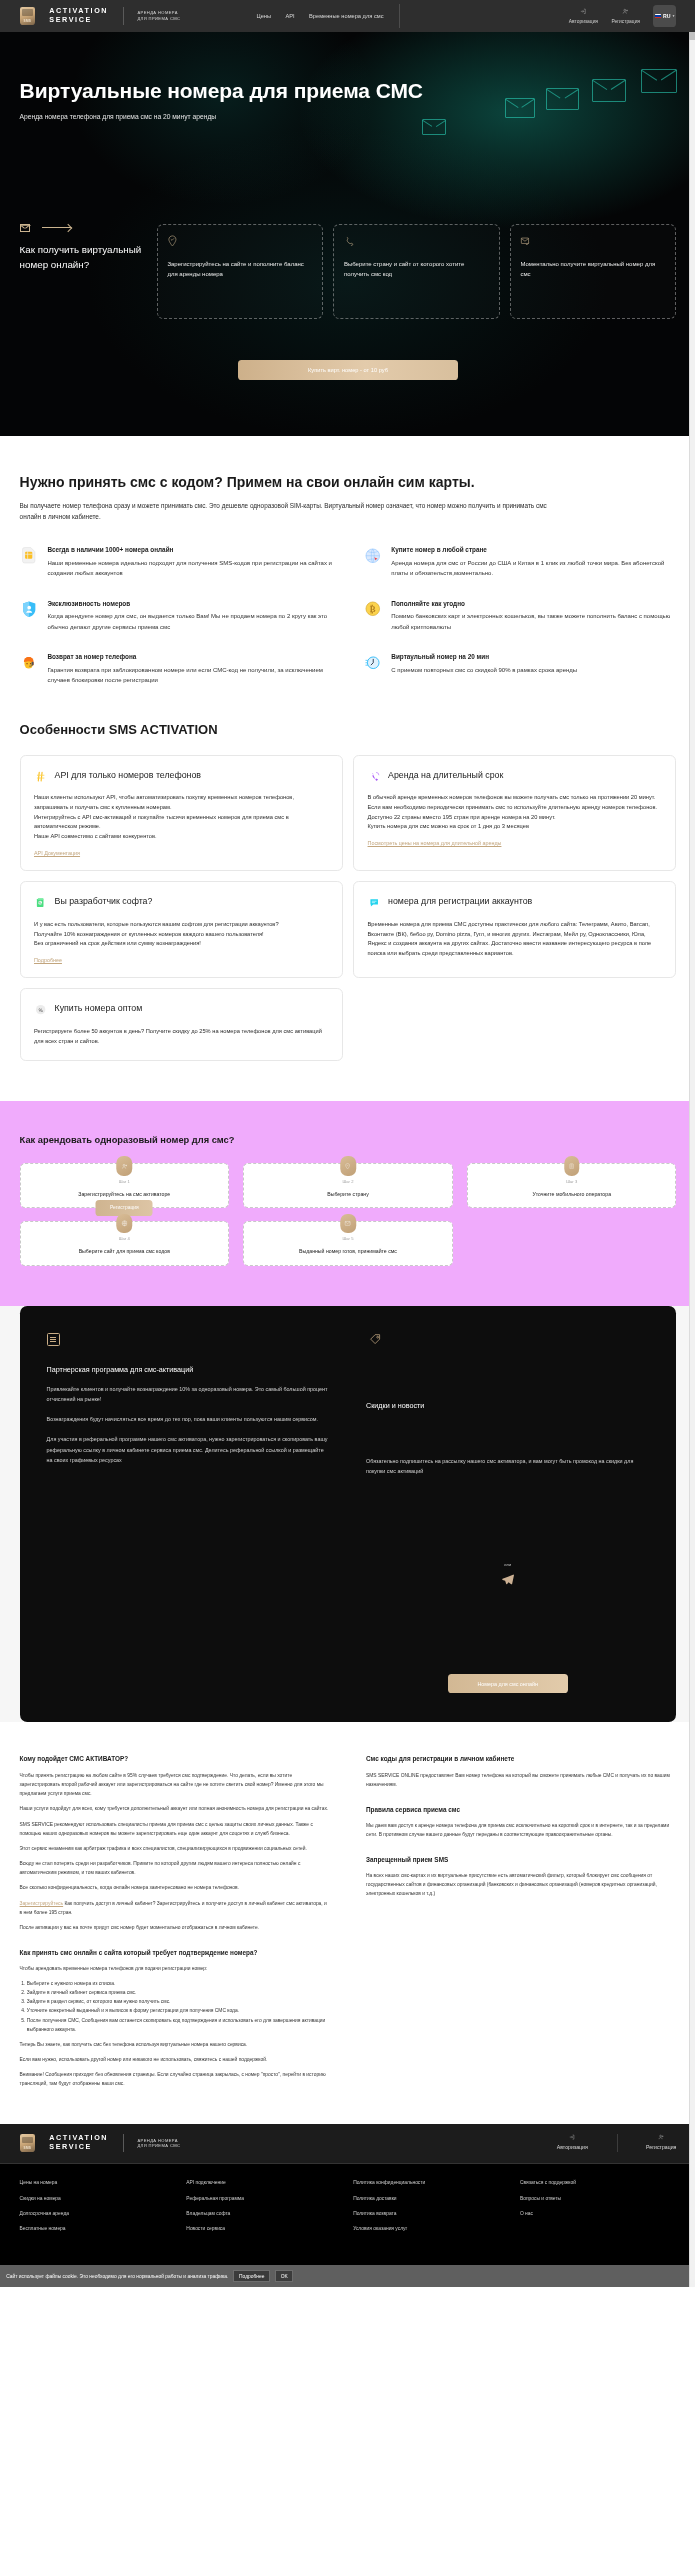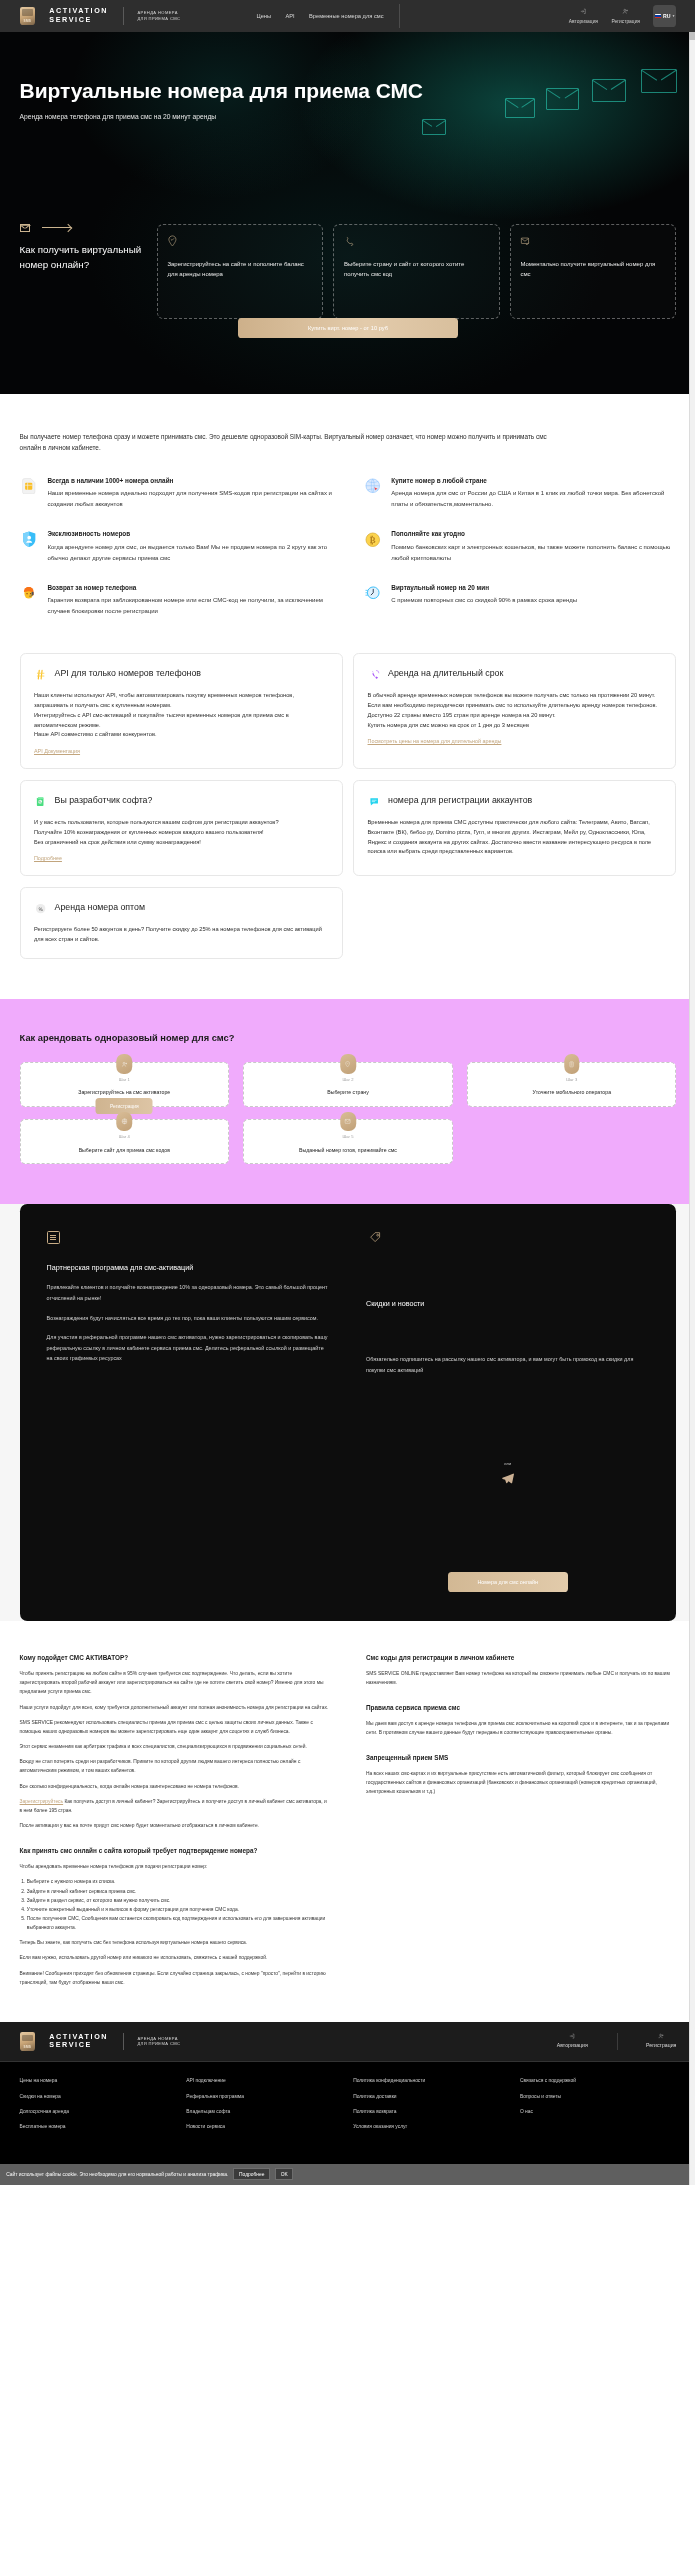--- a/index.html
+++ b/index.html
@@ -61,21 +61,21 @@
     display: flex; align-items: center; justify-content: center; gap: 1.5px;
     color: #fff; font-size: 5.2px; font-weight: 700;
   }
   .flag { width: 6.7px; height: 4.6px; border-radius: 0.5px; overflow: hidden; }
   .flag i { display:block; height: 1.5px; }
   .flag .w { background: #fff; } .flag .b { background: #0039a6; } .flag .r { background: #d52b1e; }
   .caret { font-size: 3.1px; color: #ddd; }
 
   
   .hero {
-    height: 362px;
+    height: 404px;
     background: #4d7c0f;
     position: relative;
     overflow: hidden;
     padding: 0 19.6px;
   }
   .hero-bg {
     position: absolute; inset: 0;
     background:
       radial-gradient(ellipse 319px 170px at 74% 20%, rgba(28,214,186,.30), transparent 68%),
       radial-gradient(ellipse 216px 155px at 32% 16%, rgba(22,150,140,.17), transparent 70%),
@@ -398,20 +398,21 @@
             <p>Моментально получите виртуальный номер для смс</p>
           </div>
         </div>
       </div>
     </div>
 
     <button class="hero-cta">Купить вирт. номер - от 10 руб</button>
   </div>
 
   <div class="sec-white">
+    <h2>Нужно принять смс с кодом? Примем на свои онлайн сим карты.</h2>
     <div class="lead">Вы получаете номер телефона сразу и можете принимать смс. Это дешевле одноразовой SIM-карты. Виртуальный номер означает, что номер можно получить и принимать смс онлайн в личном кабинете.</div>
 
     <div class="benefits">
       <div class="ben">
         <div class="emoji">
           <svg width="13.4" height="16.5" viewBox="0 0 26 32">
               <path d="M1 5a4 4 0 014-4h12l8 8v18a4 4 0 01-4 4H5a4 4 0 01-4-4z" fill="#f2f2f2" stroke="#ddd"></path>
               <rect x="6" y="9" width="14" height="14" rx="2" fill="#fbbf24"></rect>
               <path d="M6 14h14M11 9v14" stroke="#f2f2f2" stroke-width="1.3"></path>
             </svg>
@@ -492,20 +493,21 @@
         </div>
         <div>
           <h3>Виртаульный номер на 20 мин</h3>
           <p>С приемом повторных смс со скидкой 90% в рамках срока аренды</p>
         </div>
       </div>
     </div>
   </div>
 
   <div class="sec-feat">
+    <h2>Особенности SMS ACTIVATION</h2>
     <div class="feat-grid">
 
       <div class="feat-card">
         <div class="feat-head">
           <div class="fi">
             <svg width="11.3" height="11.3" viewBox="0 0 24 24">
                 <path d="M9 3l-2 18M15 3l-2 18" stroke="#fbbf24" stroke-width="2.4" fill="none" stroke-linecap="round"></path>
                 <path d="M5 9h14M5 15h14" stroke="#fcd34d" stroke-width="1.8" stroke-linecap="round"></path>
               </svg>
           </div>
@@ -566,21 +568,21 @@
       </div>
 
       <div class="feat-card">
         <div class="feat-head">
           <div class="fi">
             <svg width="11.3" height="11.3" viewBox="0 0 24 24" style="font-size:20px">
                 <circle cx="12" cy="12" r="10" fill="#ececec"></circle>
                 <text x="12" y="16" font-size="10" text-anchor="middle" fill="#4a4a4a" font-family="DejaVu Sans">%</text>
               </svg>
           </div>
-          <h3>Аренда номера оптом</h3>
+          <h3>Купить номера оптом</h3>
         </div>
         <p>Регистрируете более 50 аккунтов в день? Получите скидку до 25% на номера телефонов для смс активаций для всех стран и сайтов.</p>
       </div>
 
     </div>
   </div>
 
   <div class="sec-steps">
     <h2>Как арендовать одноразовый номер для смс?</h2>
     <div class="step-grid">

